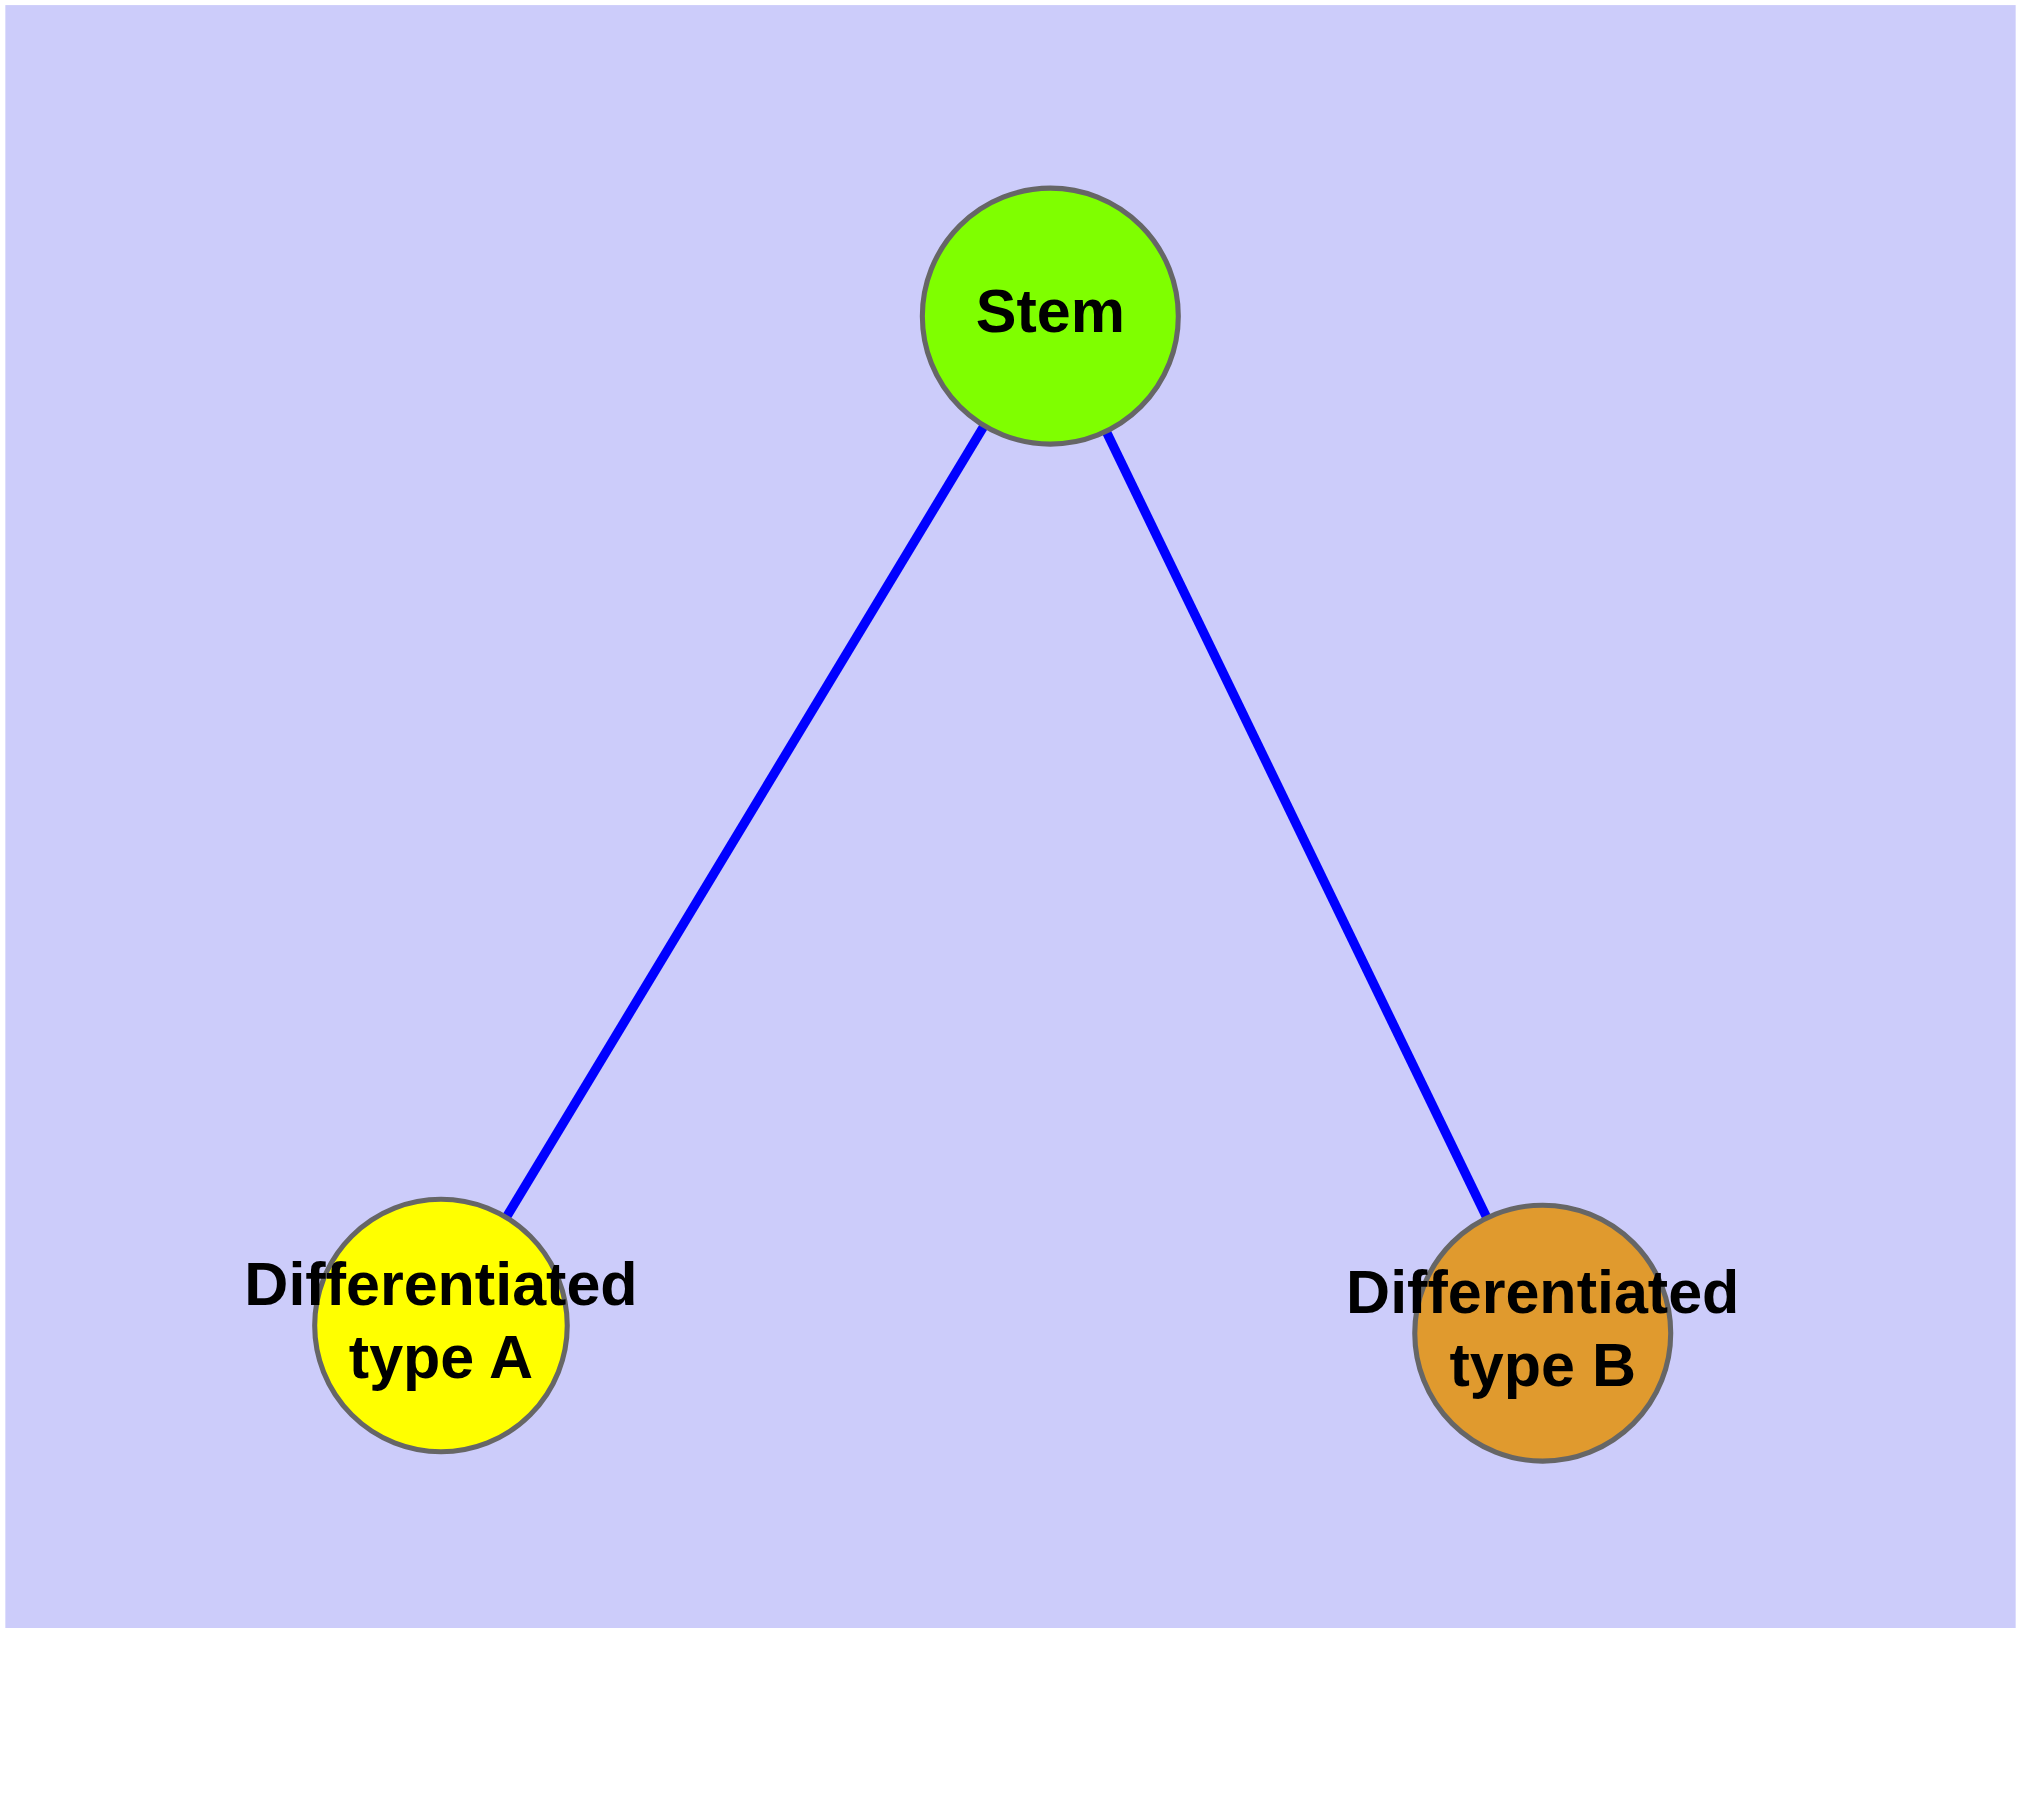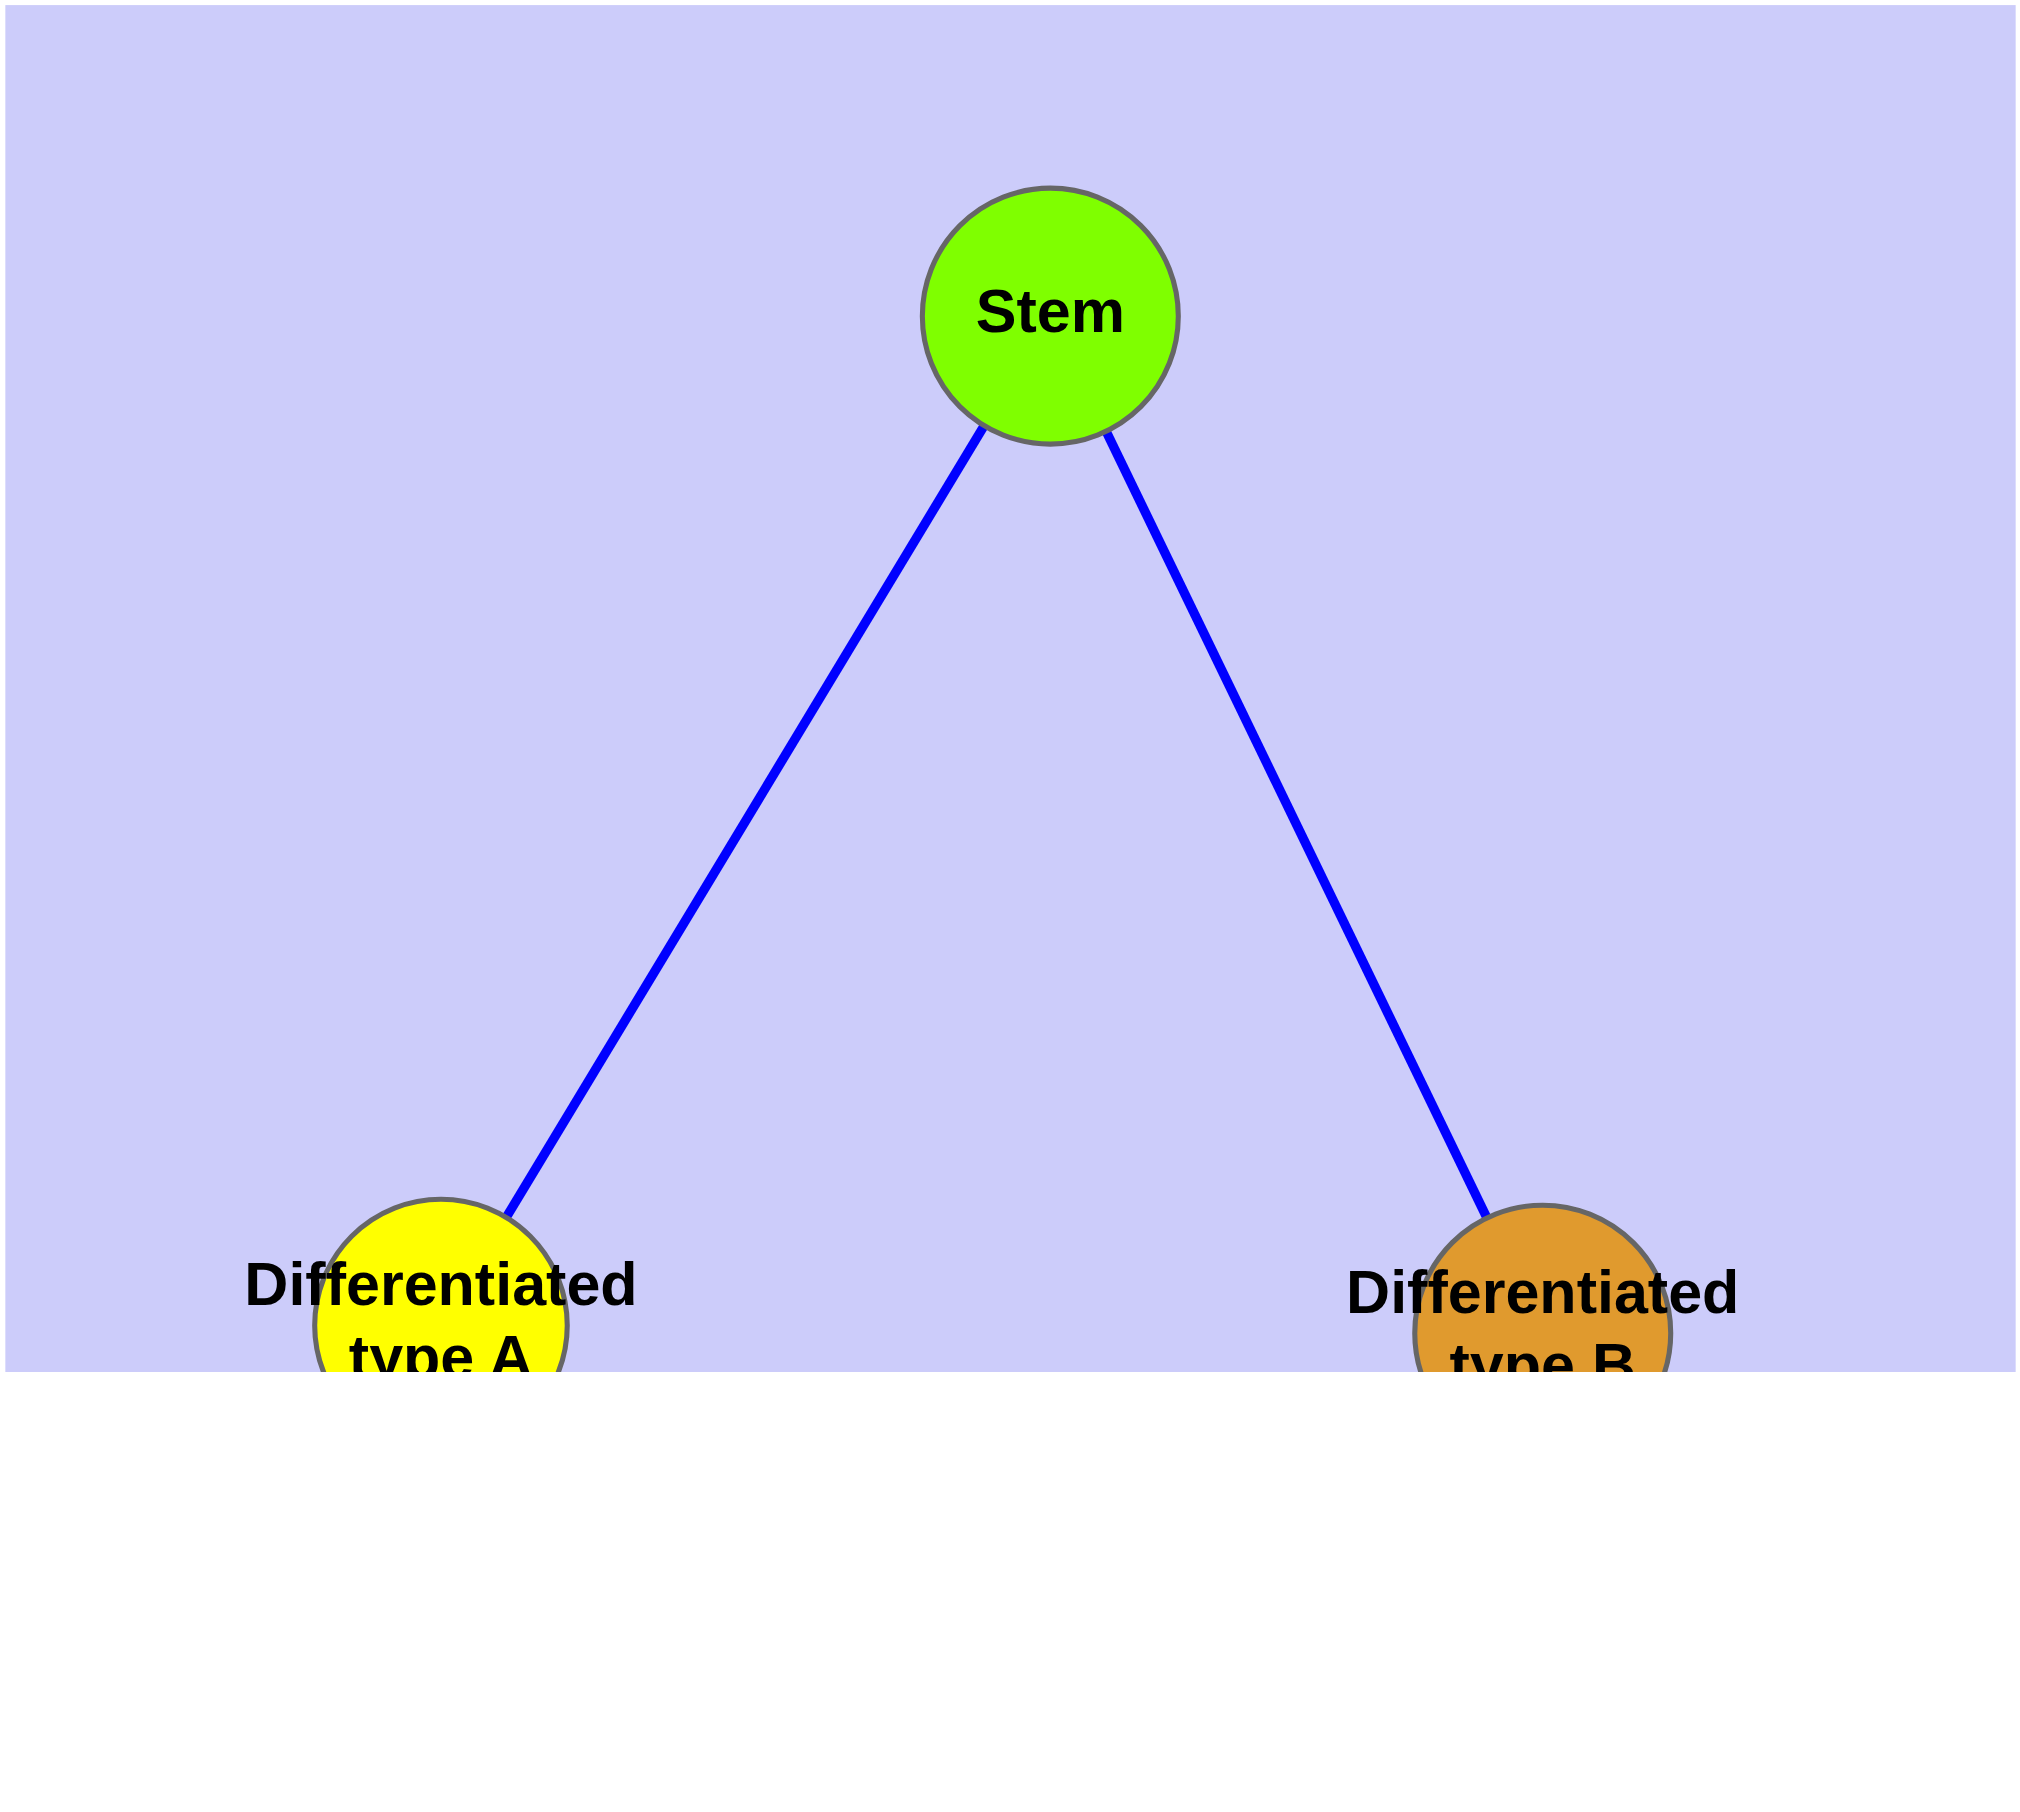--- a/index.html
+++ b/index.html
@@ -29,21 +29,21 @@
     font-weight: bold;
     fill: #000000;
     text-anchor: middle;
     dominant-baseline: middle;
     paint-order: normal;
   }
 </style>
 </head>
 <body>
 
-<div id="canvas-root" style="width: 2021px; height: 1372px; background: rgb(255, 255, 255);">
+<div id="canvas-root" style="width: 2021px; height: 1628px; background: rgb(255, 255, 255);">
   <svg id="graph-svg" viewBox="0 0 2384 2138" xmlns="http://www.w3.org/2000/svg">
 
     <rect id="plot-background" x="6" y="6" width="2372" height="2132" fill="#ccccfa"></rect>
 
     <g id="edges-layer">
         <line x1="1160.9602701963227" y1="502.27026174712046" x2="597.0060909983306" y2="1436.4419271501924" stroke="#0000ff" stroke-width="11" stroke-linecap="butt"></line>
         <line x1="1304.8022620039687" y1="508.90828641095084" x2="1754.1977379960313" y2="1437.091713589049" stroke="#0000ff" stroke-width="11" stroke-linecap="butt"></line>
       </g>
     <g id="nodes-layer">
         <circle cx="1239" cy="373" r="151" fill="#7fff00" stroke="#666666" stroke-width="6"></circle>

